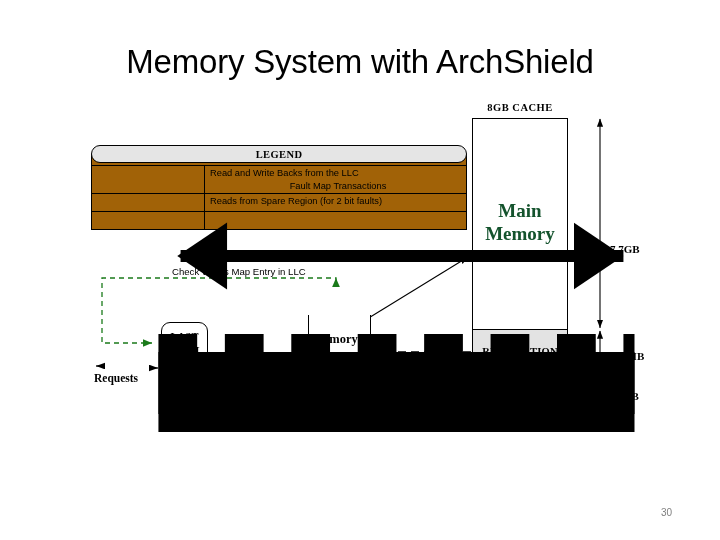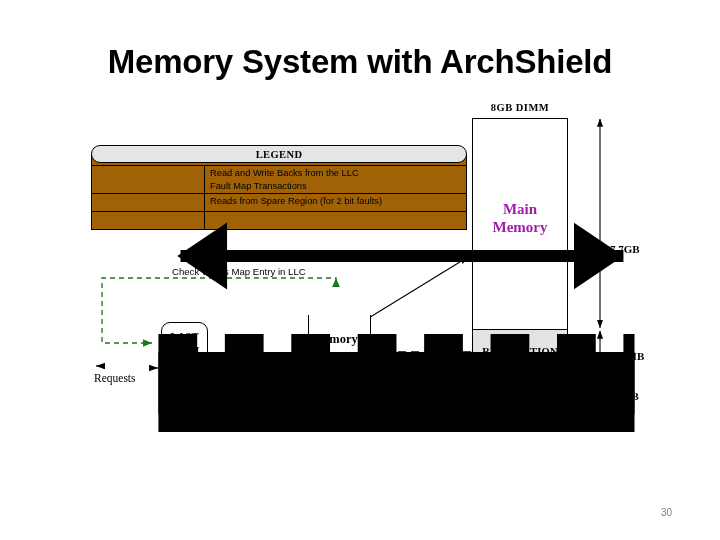--- a/index.html
+++ b/index.html
@@ -20,21 +20,21 @@
     background: #ffffff;
   }
   .slide-title {
     position: absolute;
     left: 0;
     top: 44px;
     width: 720px;
     text-align: center;
     font-family: "Liberation Sans", sans-serif;
     font-size: 33px;
-    font-weight: 700;
+    font-weight: 400;
     color: #000000;
     letter-spacing: -0.2px;
     line-height: 1.1;
   }
   .slide-number {
     position: absolute;
     right: 48px;
     bottom: 22px;
     font-family: "Liberation Sans", sans-serif;
     font-size: 10px;
@@ -112,21 +112,21 @@
   }
   .legend-text {
     flex: 1 1 auto;
     padding: 1px 0 1px 5px;
     font-family: "Liberation Sans", sans-serif;
     font-size: 9.3px;
     color: #000000;
     line-height: 1.35;
     white-space: nowrap;
   }
-  .legend-text .l2 { display: block; }
+  .legend-text .l2 { display: block; text-align: center; }
   .sample-svg { position: absolute; left: 0; top: 0; width: 112px; height: 100%; }
 
   
   .box {
     position: absolute;
     box-sizing: border-box;
     border: 1.4px solid #000000;
     background: #ffffff;
     font-family: "Liberation Serif", serif;
     color: #000000;
@@ -150,23 +150,23 @@
     color: #000000;
   }
   .mainmem-text {
     position: absolute;
     left: 392px;
     top: 100px;
     width: 96px;
     text-align: center;
     font-family: "Liberation Serif", serif;
     font-weight: 700;
-    font-size: 15px;
+    font-size: 19px;
     line-height: 1.2;
-    color: #a21caf;
+    color: #14532d;
   }
   .repl-area {
     position: absolute;
     left: 393px;
     top: 229px;
     width: 94px;
     height: 58px;
     background: #e3e3e3;
     border-top: 1.4px solid #000000;
     box-sizing: border-box;
@@ -262,20 +262,21 @@
     font-size: 9.6px;
     color: #000000;
     white-space: nowrap;
   }
   .lbl-serif {
     position: absolute;
     font-family: "Liberation Serif", serif;
     font-size: 11px;
     color: #000000;
     white-space: nowrap;
+    font-weight: bold;
   }
   .lbl-check { left: 92px; top: 166px; }
   .lbl-missw { left: 132px; top: 264px; font-size: 9px; }
   .lbl-requests { left: 14px; top: 272px; font-size: 11.5px; }
   .size-lbl {
     position: absolute;
     font-family: "Liberation Serif", serif;
     font-weight: 700;
     font-size: 11px;
     color: #000000;
@@ -405,21 +406,21 @@
             <svg class="sample-svg" viewBox="0 0 112 17" preserveAspectRatio="none">
               <line x1="12" y1="9" x2="98" y2="9" stroke="#000000" stroke-width="4"></line>
             </svg>
           </div>
         </div>
       </div>
 
       <div class="legend-header">LEGEND</div>
     </div>
 
-    <div class="dimm-label">8GB  DIMM</div>
+    <div class="dimm-label">8GB  CACHE</div>
     <div class="box dimm"></div>
     <div class="mainmem-text">
       <div>Main</div>
       <div>Memory</div>
     </div>
     <div class="repl-area">
       <div>REPLICATION</div>
       <div>AREA</div>
     </div>
     <div class="fault-map">FAULT MAP</div>

